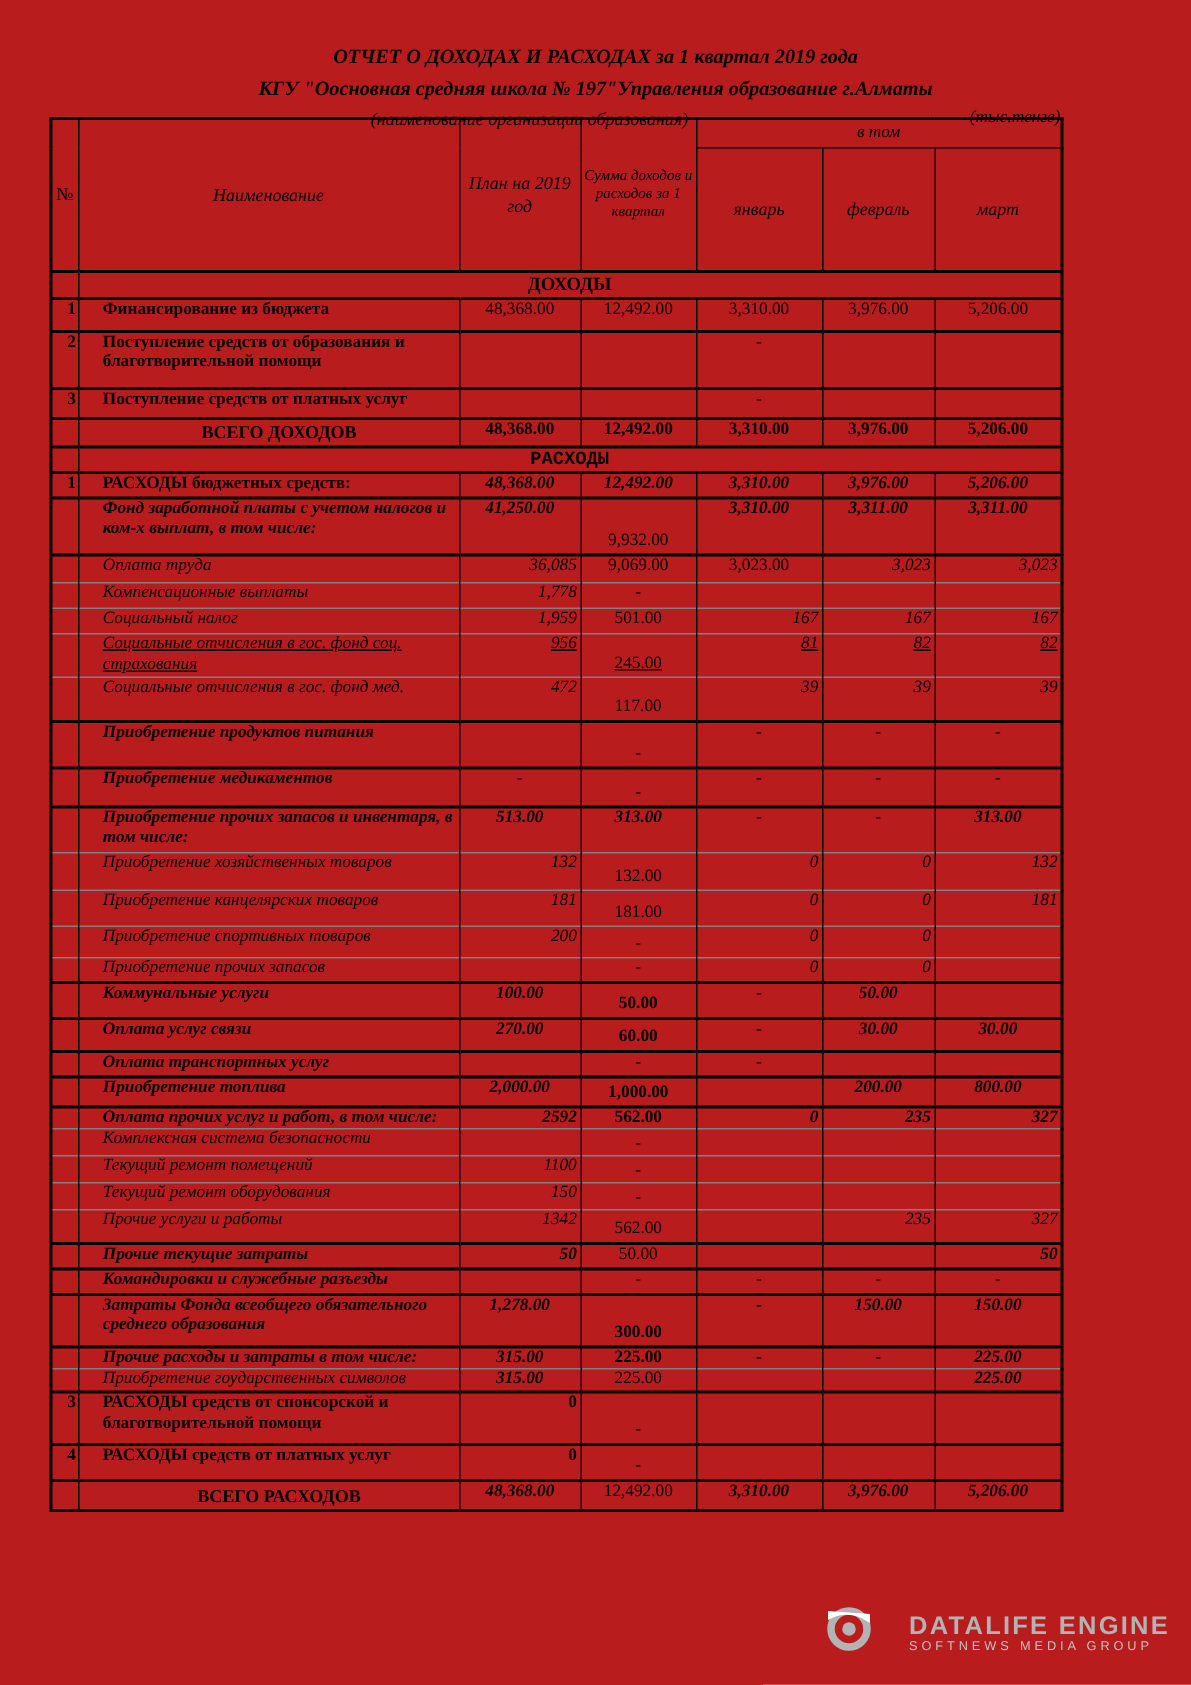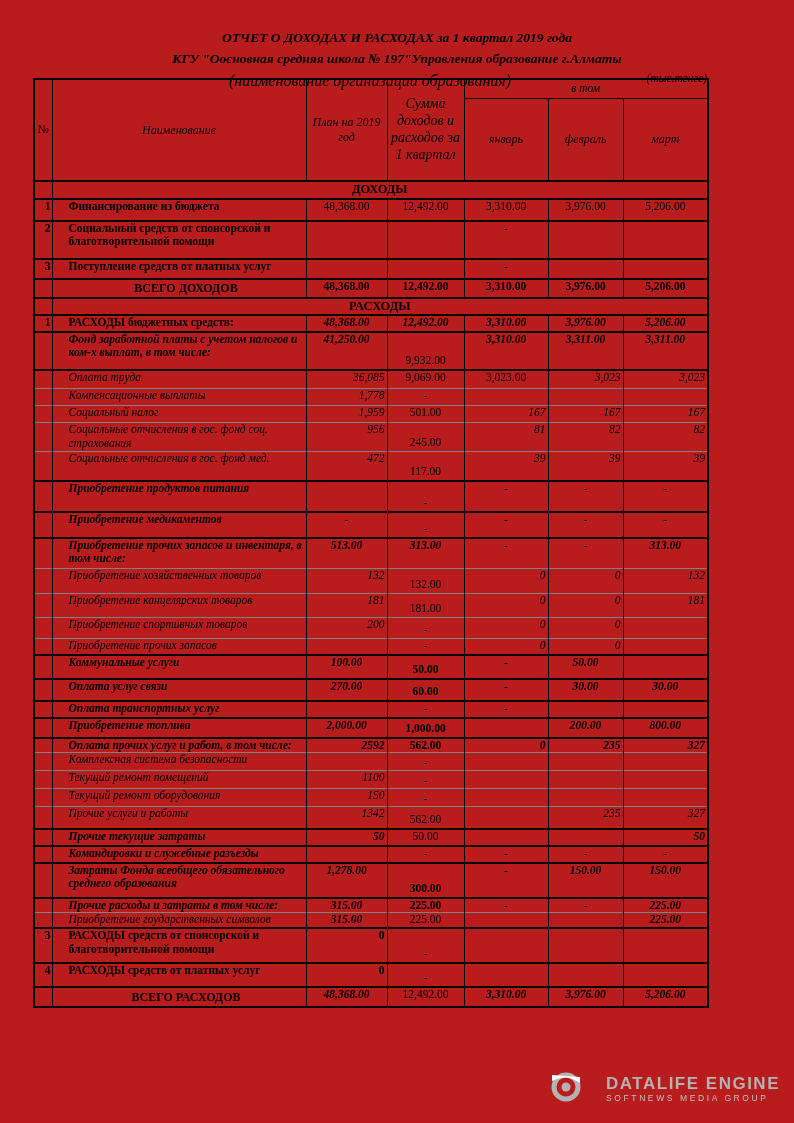--- a/index.html
+++ b/index.html
@@ -3,38 +3,38 @@
 <meta charset="utf-8">
 <style>
   html,body { margin:0; padding:0; }
   .page {
     position:relative; width:794px; height:1123px; background:#b91c1c;
     font-family:"Liberation Serif", serif; color:#000; overflow:hidden;
   }
   .doc-title { text-align:center; font-weight:bold; font-style:italic; font-size:13.5px; line-height:1.55; }
   .doc-title.first { padding-top:28px; }
   .subtitle-row { position:relative; height:14px; margin-top:2px; }
-  .subtitle-center { position:absolute; left:50px; width:640px; text-align:center; font-style:italic; font-size:16px; }
+  .subtitle-center { position:absolute; left:33px; width:640px; text-align:center; font-style:italic; font-size:12px; }
   .subtitle-right  { position:absolute; right:87px; font-style:italic; font-size:11.5px; }
 
   table.report {
     position:absolute; left:33px; top:78px; width:674px;
     border-collapse:collapse; table-layout:fixed;
     border:2px solid #000;
   }
   .report th, .report td {
     border-left:1px solid #000; border-right:1px solid #000;
     font-size:11.5px; padding:0 2px; vertical-align:top;
     overflow:hidden; line-height:1.2; word-wrap:break-word;
   }
   
   .report thead th { vertical-align:middle; text-align:center; font-weight:normal; }
   th.h-num  { vertical-align:bottom; text-align:left; font-weight:normal; font-size:12px; padding-bottom:2px; }
   th.h-name, th.h-plan { font-weight:bold; font-style:italic; font-size:12px; }
-  th.h-sum  { font-style:italic; font-size:14px; }
+  th.h-sum  { font-style:italic; font-size:10px; }
   th.h-vtom { font-style:italic; border-bottom:1px solid #000; height:18px; }
   th.h-month{ font-style:italic; font-size:12px; }
   tr.months { height:82px; }
 
   
   tr.b-h > td { border-top:2px solid #000; }
   tr.b-l > td { border-top:1px solid #808080; }
   tr.tot > td { border-bottom:2px solid #000; }
 
   td.c-num  { text-align:right; font-weight:bold; padding:0 1px; }
@@ -108,21 +108,21 @@
           <td class="c-num">1</td>
           <td class="c-name st-bu">Финансирование из бюджета</td>
           <td class="c-val al-c st-ru">48,368.00</td>
           <td class="c-val al-c st-ru">12,492.00</td>
           <td class="c-val al-c st-ru">3,310.00</td>
           <td class="c-val al-c st-ru">3,976.00</td>
           <td class="c-val al-c st-ru">5,206.00</td>
         </tr>
         <tr class="data b-h" style="height: 38px;">
           <td class="c-num">2</td>
-          <td class="c-name st-bu">Социальный средств от спонсорской и благотворительной помощи</td>
+          <td class="c-name st-bu">Поступление средств от образования и благотворительной помощи</td>
           <td class="c-val"></td>
           <td class="c-val"></td>
           <td class="c-val al-c st-ru">-</td>
           <td class="c-val"></td>
           <td class="c-val"></td>
         </tr>
         <tr class="data b-h" style="height: 20px;">
           <td class="c-num">3</td>
           <td class="c-name st-bu">Поступление средств от платных услуг</td>
           <td class="c-val"></td>
@@ -133,21 +133,21 @@
         </tr>
         <tr class="tot b-h" style="height: 19px;">
           <td class="c-num"></td>
           <td class="c-name st-bu nc">ВСЕГО ДОХОДОВ</td>
           <td class="c-val al-c st-bu">48,368.00</td>
           <td class="c-val al-c st-bu">12,492.00</td>
           <td class="c-val al-c st-bu">3,310.00</td>
           <td class="c-val al-c st-bu">3,976.00</td>
           <td class="c-val al-c st-bu">5,206.00</td>
         </tr>
-        <tr class="sec b-h" style="height: 17px;">
+        <tr class="sec b-h" style="height: 17px; font-family: Liberation Mono, monospace;">
           <td class="c-num"></td>
           <td colspan="6" class="c-sec">РАСХОДЫ</td>
         </tr>
         <tr class="data b-h" style="height: 17px;">
           <td class="c-num">1</td>
           <td class="c-name st-bu">РАСХОДЫ бюджетных средств:</td>
           <td class="c-val al-c st-bi">48,368.00</td>
           <td class="c-val al-c st-bi">12,492.00</td>
           <td class="c-val al-c st-bi">3,310.00</td>
           <td class="c-val al-c st-bi">3,976.00</td>
@@ -182,21 +182,21 @@
         </tr>
         <tr class="data b-l" style="height: 17px;">
           <td class="c-num"></td>
           <td class="c-name st-ri">Социальный налог</td>
           <td class="c-val al-r st-ri">1,959</td>
           <td class="c-val al-c st-ru">501.00</td>
           <td class="c-val al-r st-ri">167</td>
           <td class="c-val al-r st-ri">167</td>
           <td class="c-val al-r st-ri">167</td>
         </tr>
-        <tr class="data b-l" style="height: 29px;">
+        <tr class="data b-l" style="height: 29px; text-decoration: underline;">
           <td class="c-num"></td>
           <td class="c-name st-ri">Социальные отчисления в гос. фонд соц. страхования</td>
           <td class="c-val al-r st-ri">956</td>
           <td class="c-val al-c st-ru low">245.00</td>
           <td class="c-val al-r st-ri">81</td>
           <td class="c-val al-r st-ri">82</td>
           <td class="c-val al-r st-ri">82</td>
         </tr>
         <tr class="data b-l" style="height: 29px;">
           <td class="c-num"></td>

